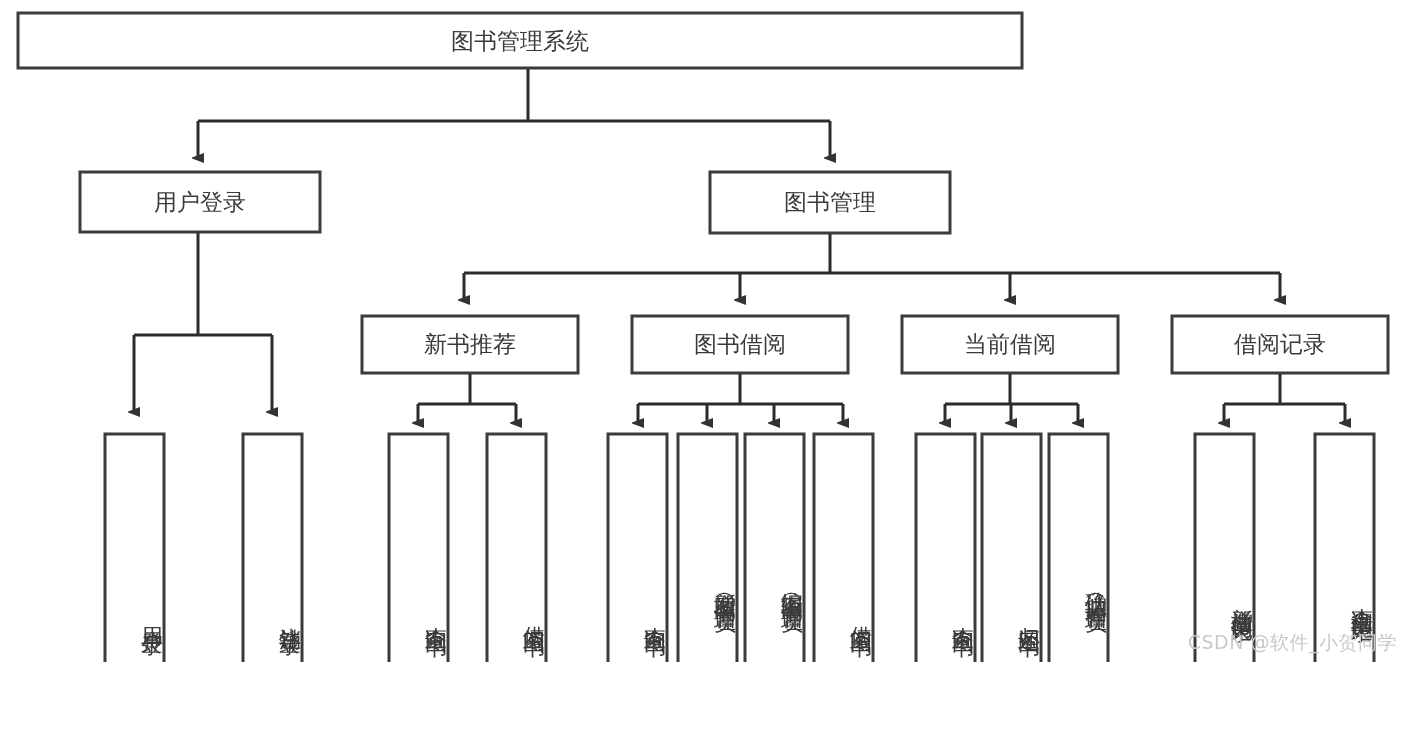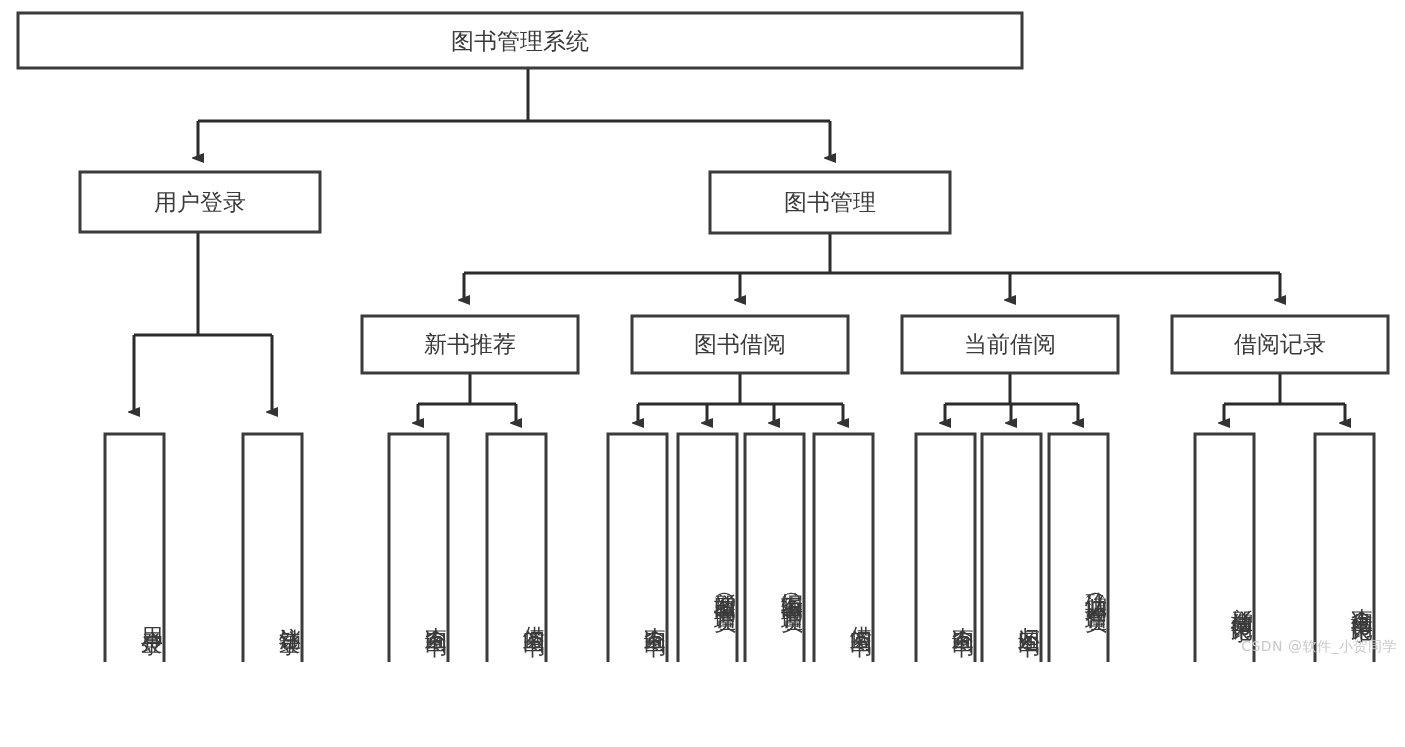--- a/index.html
+++ b/index.html
@@ -61,21 +61,21 @@
     pointer-events: none;
     display: flex;
     align-items: flex-start;
     justify-content: center;
   }
   .watermark {
     position: absolute;
     right: 8px;
     bottom: 6px;
     color: #c9c9c9;
-    font-size: 14px;
+    font-size: 19px;
     font-family: "DejaVu Sans", "Liberation Sans", sans-serif;
     letter-spacing: 0.5px;
     white-space: nowrap;
   }
 </style>
 </head>
 <body>
 
 <div id="diagram-root">
 

